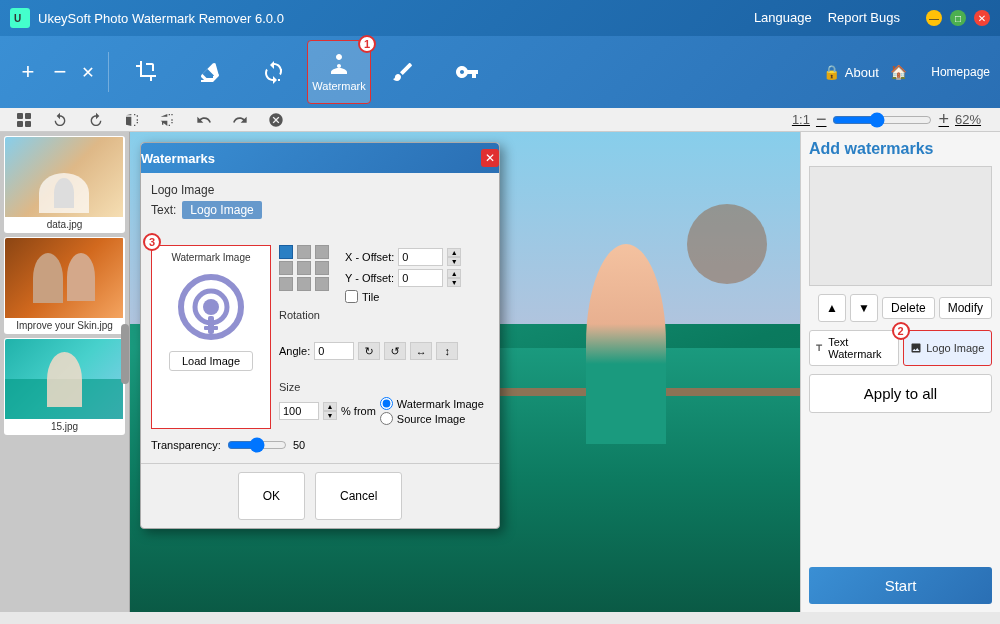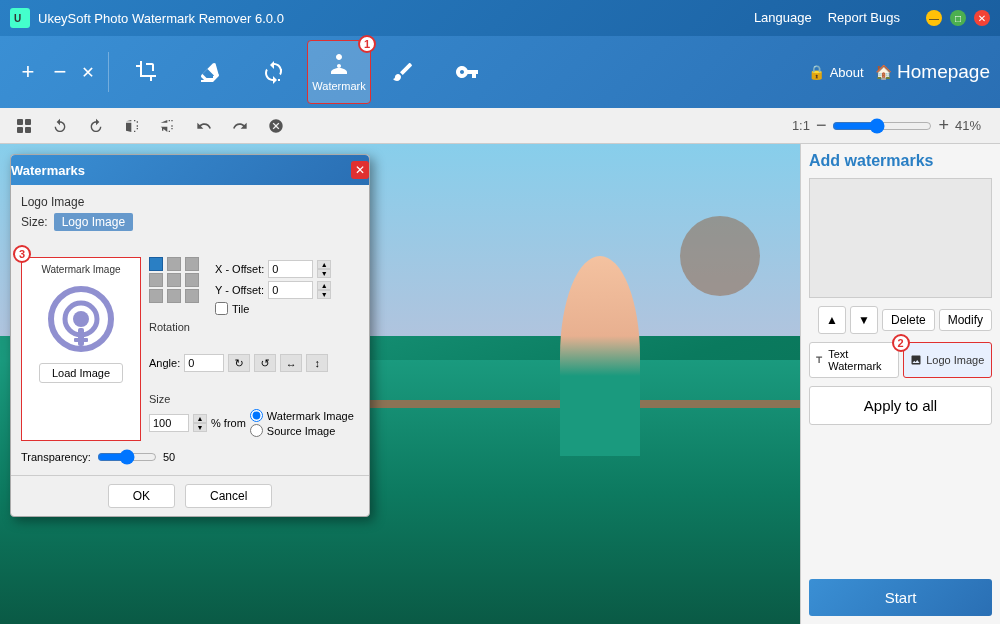--- a/index.html
+++ b/index.html
@@ -61,26 +61,27 @@
       background: rgba(255,255,255,0.2);
       border: 1px solid #e03030;
     }
     .toolbar-tool svg { width: 24px; height: 24px; fill: white; }
     .toolbar-spacer { flex: 1; }
     .toolbar-right { display: flex; align-items: center; gap: 12px; color: white; font-size: 13px; }
 
     
     .sec-toolbar {
       background: #f0f0f0;
-      height: 36px;
+      height: 24px;
       display: flex;
       align-items: center;
       padding: 0 10px;
       gap: 8px;
       border-bottom: 1px solid #ccc;
+      text-decoration: underline;
     }
     .sec-btn {
       width: 28px; height: 28px;
       display: flex; align-items: center; justify-content: center;
       cursor: pointer;
       border-radius: 3px;
       font-size: 14px;
       color: #555;
     }
     .zoom-controls { display: flex; align-items: center; gap: 6px; margin-left: auto; }
@@ -379,21 +380,21 @@
     .transparency-row { display: flex; align-items: center; gap: 6px; font-size: 11px; margin-top: 4px; }
     .trans-slider { width: 60px; }
     .dialog-footer {
       display: flex;
       justify-content: center;
       gap: 10px;
       padding: 8px 10px;
       border-top: 1px solid #ccc;
     }
     .dialog-btn {
-      padding: 4px 24px;
+      padding: 16px 24px;
       border: 1px solid #ccc;
       background: white;
       cursor: pointer;
       font-size: 12px;
       border-radius: 3px;
     }
 
     
     .badge {
       position: absolute;
@@ -486,21 +487,21 @@
 
   <div class="toolbar-spacer"></div>
 
   <div class="toolbar-right">
     <div style="display:flex;align-items:center;gap:4px;">
       <span style="font-size:14px;">🔒</span>
       <span style="cursor:pointer;color:white;font-size:13px;">About</span>
     </div>
     <div style="display:flex;align-items:center;gap:4px;">
       <span style="font-size:14px;">🏠</span>
-      <span style="cursor:pointer;color:white;font-size:19px;">Homepage</span>
+      <span style="cursor:pointer;color:white;font-size:12px;margin-left:19px;">Homepage</span>
     </div>
   </div>
 </div>
 
 <div class="sec-toolbar">
   <div class="sec-btn">
     <svg width="16" height="16" viewBox="0 0 16 16" fill="#555">
         <rect x="1" y="1" width="6" height="6" rx="1"></rect>
         <rect x="9" y="1" width="6" height="6" rx="1"></rect>
         <rect x="1" y="9" width="6" height="6" rx="1"></rect>
@@ -541,26 +542,57 @@
     <svg width="16" height="16" viewBox="0 0 24 24" fill="#555">
         <path d="M12 2C6.47 2 2 6.47 2 12s4.47 10 10 10 10-4.47 10-10S17.53 2 12 2zm5 13.59L15.59 17 12 13.41 8.41 17 7 15.59 10.59 12 7 8.41 8.41 7 12 10.59 15.59 7 17 8.41 13.41 12 17 15.59z"></path>
       </svg>
   </div>
 
   <div class="zoom-controls">
     <span class="zoom-label">1:1</span>
     <span style="font-size:18px;color:#555;cursor:pointer;">−</span>
     <input type="range" class="zoom-slider" min="0" max="200" value="87" style="">
     <span style="font-size:18px;color:#555;cursor:pointer;">+</span>
-    <span class="zoom-pct">41%</span>
+    <span class="zoom-pct">62%</span>
   </div>
 </div>
 
 <div class="main-area">
 
+  <div class="left-panel">
+
+    <div class="thumb-item">
+      <div class="thumb-img thumb-taj" style="display:flex;align-items:flex-end;justify-content:center;padding-bottom:4px;">
+        <div style="width:50px;height:40px;background:rgba(255,255,255,0.7);border-radius:50% 50% 0 0;display:flex;align-items:center;justify-content:center;">
+          <div style="width:20px;height:30px;background:#ddd;border-radius:50% 50% 0 0;"></div>
+        </div>
+      </div>
+      <div class="thumb-label">data.jpg</div>
+    </div>
+
+    <div class="thumb-item">
+      <div class="thumb-img thumb-couple" style="display:flex;align-items:center;justify-content:center;">
+        <div style="display:flex;gap:4px;">
+          <div style="width:30px;height:50px;background:#c8a080;border-radius:50% 50% 0 0;"></div>
+          <div style="width:28px;height:48px;background:#d4a88a;border-radius:50% 50% 0 0;"></div>
+        </div>
+      </div>
+      <div class="thumb-label">Improve your Skin.jpg</div>
+    </div>
+
+    <div class="thumb-item">
+      <div class="thumb-img thumb-pool" style="display:flex;align-items:center;justify-content:center;position:relative;overflow:hidden;">
+        <div style="position:absolute;bottom:0;left:0;right:0;height:40px;background:rgba(0,150,130,0.6);"></div>
+        <div style="width:35px;height:55px;background:rgba(255,220,200,0.8);border-radius:50% 50% 0 0;z-index:1;"></div>
+      </div>
+      <div class="thumb-label">15.jpg</div>
+    </div>
+
+    <div class="scroll-indicator"></div>
+  </div>
 
   <div class="canvas-area">
 
     <div class="pool-bg">
 
       <div style="position:absolute;bottom:0;left:0;right:0;height:55%;background:linear-gradient(180deg, #1a9a7e 0%, #0d7a60 50%, #0a5a45 100%);"></div>
 
       <div style="position:absolute;bottom:45%;left:15%;right:0;height:8px;background:#8B7355;"></div>
 
       <div style="position:absolute;top:0;left:0;right:0;height:40%;background:linear-gradient(180deg, #87CEEB 0%, #B0C4DE 100%);"></div>
@@ -575,21 +607,21 @@
         <div class="dialog-header">
           <span class="dialog-title">Watermarks</span>
           <div class="dialog-close">✕</div>
         </div>
 
         <div class="dialog-body">
           <div class="dialog-section-title">Logo Image</div>
 
           
           <div class="name-row">
-            <span class="name-label">Size:</span>
+            <span class="name-label">Text:</span>
             <span class="name-value">Logo Image</span>
           </div>
 
           
           <div style="position:relative;display:inline-block;">
             <div style="position:absolute;top:-8px;left:-8px;z-index:10;background:white;border:2px solid #e03030;color:#e03030;width:18px;height:18px;border-radius:50%;font-size:11px;font-weight:bold;display:flex;align-items:center;justify-content:center;">3</div>
           </div>
 
           
           <div class="wm-image-section">

